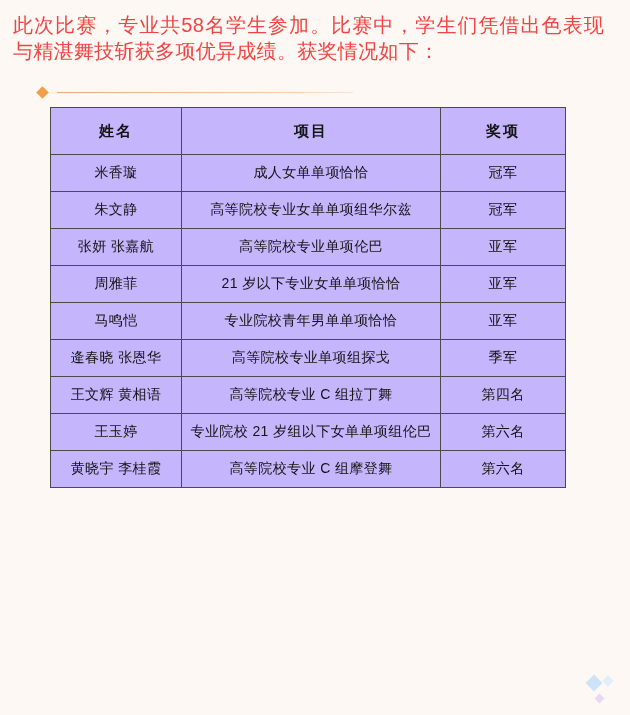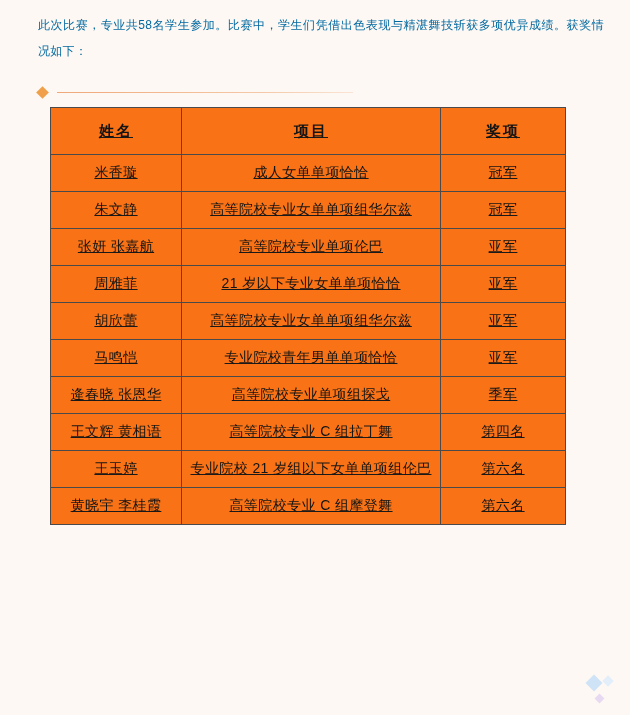--- a/index.html
+++ b/index.html
@@ -15,25 +15,25 @@
     overflow: hidden;
     position: relative;
   }
   .page {
     position: relative;
     width: 630px;
     height: 715px;
     box-sizing: border-box;
   }
   .intro {
-    padding: 12px 26px 0 38px;
-    font-size: 12px;
+    padding: 12px 26px 0 13px;
+    font-size: 20px;
     line-height: 26px;
     letter-spacing: 0.3px;
-    color: #0369a1;
+    color: #ef4444;
     text-align: justify;
   }
   .intro p {
     margin: 0;
   }
   .deco-row {
     display: flex;
     align-items: center;
     margin: 24px 0 8px 38px;
   }
@@ -50,23 +50,22 @@
     height: 1px;
     background: linear-gradient(to right, #f0a878, #f4c9a8 70%, #fbe4d4);
   }
   .table-wrap {
     margin: 10px 0 0 50px;
     width: 512px;
   }
   table.award-table {
     border-collapse: collapse;
     width: 512px;
-    background: #f97316;
+    background: #c4b5fd;
     table-layout: fixed;
-    text-decoration: underline;
   }
   table.award-table td, table.award-table th {
     border: 1px solid #4a4a4a;
     text-align: center;
     vertical-align: middle;
     font-size: 14px;
     font-weight: normal;
     padding: 0;
     height: 36px;
     letter-spacing: 0.4px;
@@ -147,25 +146,20 @@
           <td>张妍  张嘉航</td>
           <td>高等院校专业单项伦巴</td>
           <td>亚军</td>
         </tr>
         <tr>
           <td>周雅菲</td>
           <td>21 岁以下专业女单单项恰恰</td>
           <td>亚军</td>
         </tr>
         <tr>
-          <td>胡欣蕾</td>
-          <td>高等院校专业女单单项组华尔兹</td>
-          <td>亚军</td>
-        </tr>
-        <tr>
           <td>马鸣恺</td>
           <td>专业院校青年男单单项恰恰</td>
           <td>亚军</td>
         </tr>
         <tr>
           <td>逄春晓  张恩华</td>
           <td>高等院校专业单项组探戈</td>
           <td>季军</td>
         </tr>
         <tr>

